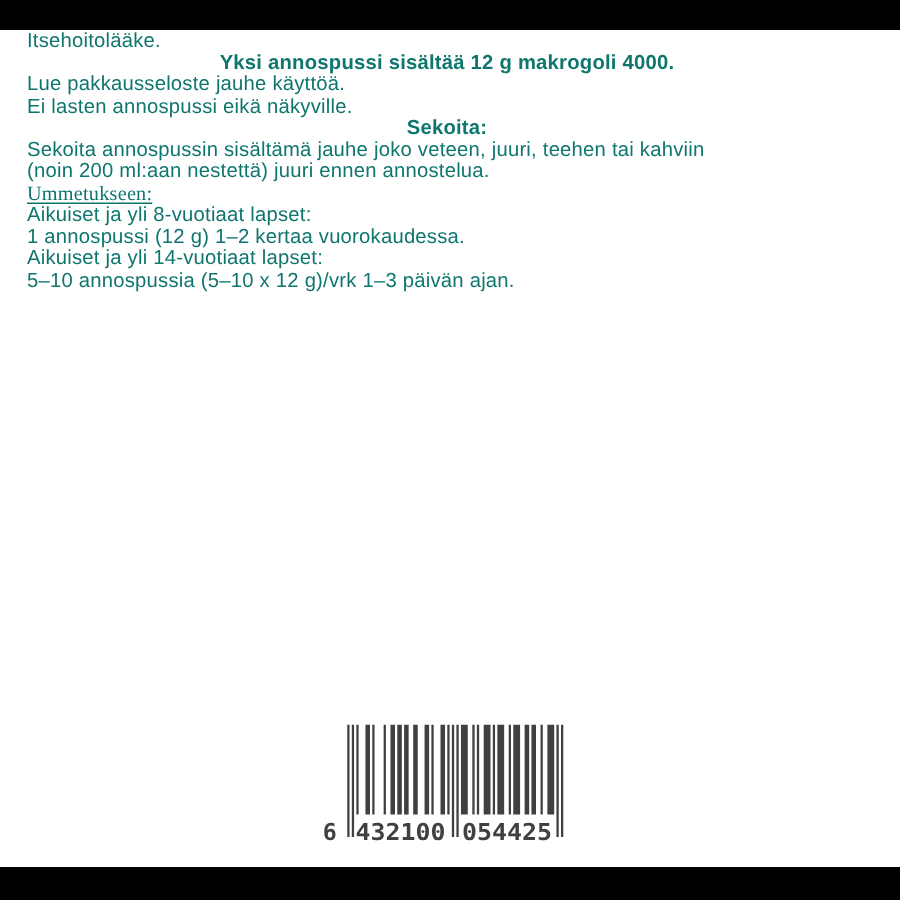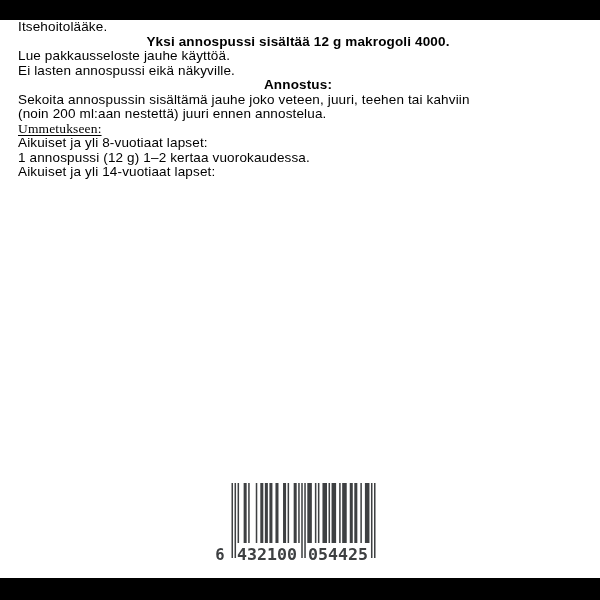--- a/index.html
+++ b/index.html
@@ -17,21 +17,21 @@
     width: 600px;
     background: #000000;
   }
   .letterbox.top { top: 0; height: 20px; }
   .letterbox.bottom { bottom: 0; height: 22px; }
   .content {
     position: absolute;
     top: 20px;
     left: 18px;
     width: 560px;
-    color: #000000;
+    color: #0f766e;
     font-size: 13.5px;
     line-height: 14.5px;
     letter-spacing: 0.15px;
   }
   .content p { margin: 0; }
   .b { font-weight: bold; text-align: center; }
   .u { text-decoration: underline; text-underline-offset: 2px; font-family: Liberation Serif, serif; }
   .mt-first { margin-top: 56px; }
   .mt-par   { margin-top: 14.5px; }
   .mt-par2  { margin-top: 13.5px; }
@@ -52,29 +52,30 @@
 <div class="page">
 
   <div class="letterbox top"></div>
 
   <div class="content">
     <p class="mt-first">Itsehoitolääke.</p>
     <p class="b mt-par">Yksi annospussi sisältää 12 g makrogoli 4000.</p>
     <p class="mt-par2">Lue pakkausseloste jauhe käyttöä.</p>
     <p class="mt-par">Ei lasten annospussi eikä näkyville.</p>
 
-    <p class="b mt-head">Annostus:</p>
+    <p class="b mt-head">Sekoita:</p>
     <p>Sekoita annospussin sisältämä jauhe joko veteen, juuri, teehen tai kahviin</p>
     <p>(noin 200 ml:aan nestettä) juuri ennen annostelua.</p>
 
     <p class="u mt-sec1">Ummetukseen:</p>
     <p>Aikuiset ja yli 8-vuotiaat lapset:</p>
     <p>1 annospussi (12 g) 1–2 kertaa vuorokaudessa.</p>
 
     <p>Aikuiset ja yli 14-vuotiaat lapset:</p>
+    <p>5–10 annospussia (5–10 x 12 g)/vrk 1–3 päivän ajan.</p>
   </div>
 
   <div class="barcode">
     <svg id="barcode-svg" width="163" height="79" viewBox="0 0 163 79" xmlns="http://www.w3.org/2000/svg">
         <rect x="18.50" y="0" width="1.52" height="75" fill="#3e4042"></rect>
         <rect x="21.53" y="0" width="1.52" height="75" fill="#3e4042"></rect>
         <rect x="24.56" y="0" width="1.52" height="60" fill="#3e4042"></rect>
         <rect x="30.63" y="0" width="3.03" height="60" fill="#3e4042"></rect>
         <rect x="35.18" y="0" width="1.52" height="60" fill="#3e4042"></rect>
         <rect x="42.76" y="0" width="1.52" height="60" fill="#3e4042"></rect>

